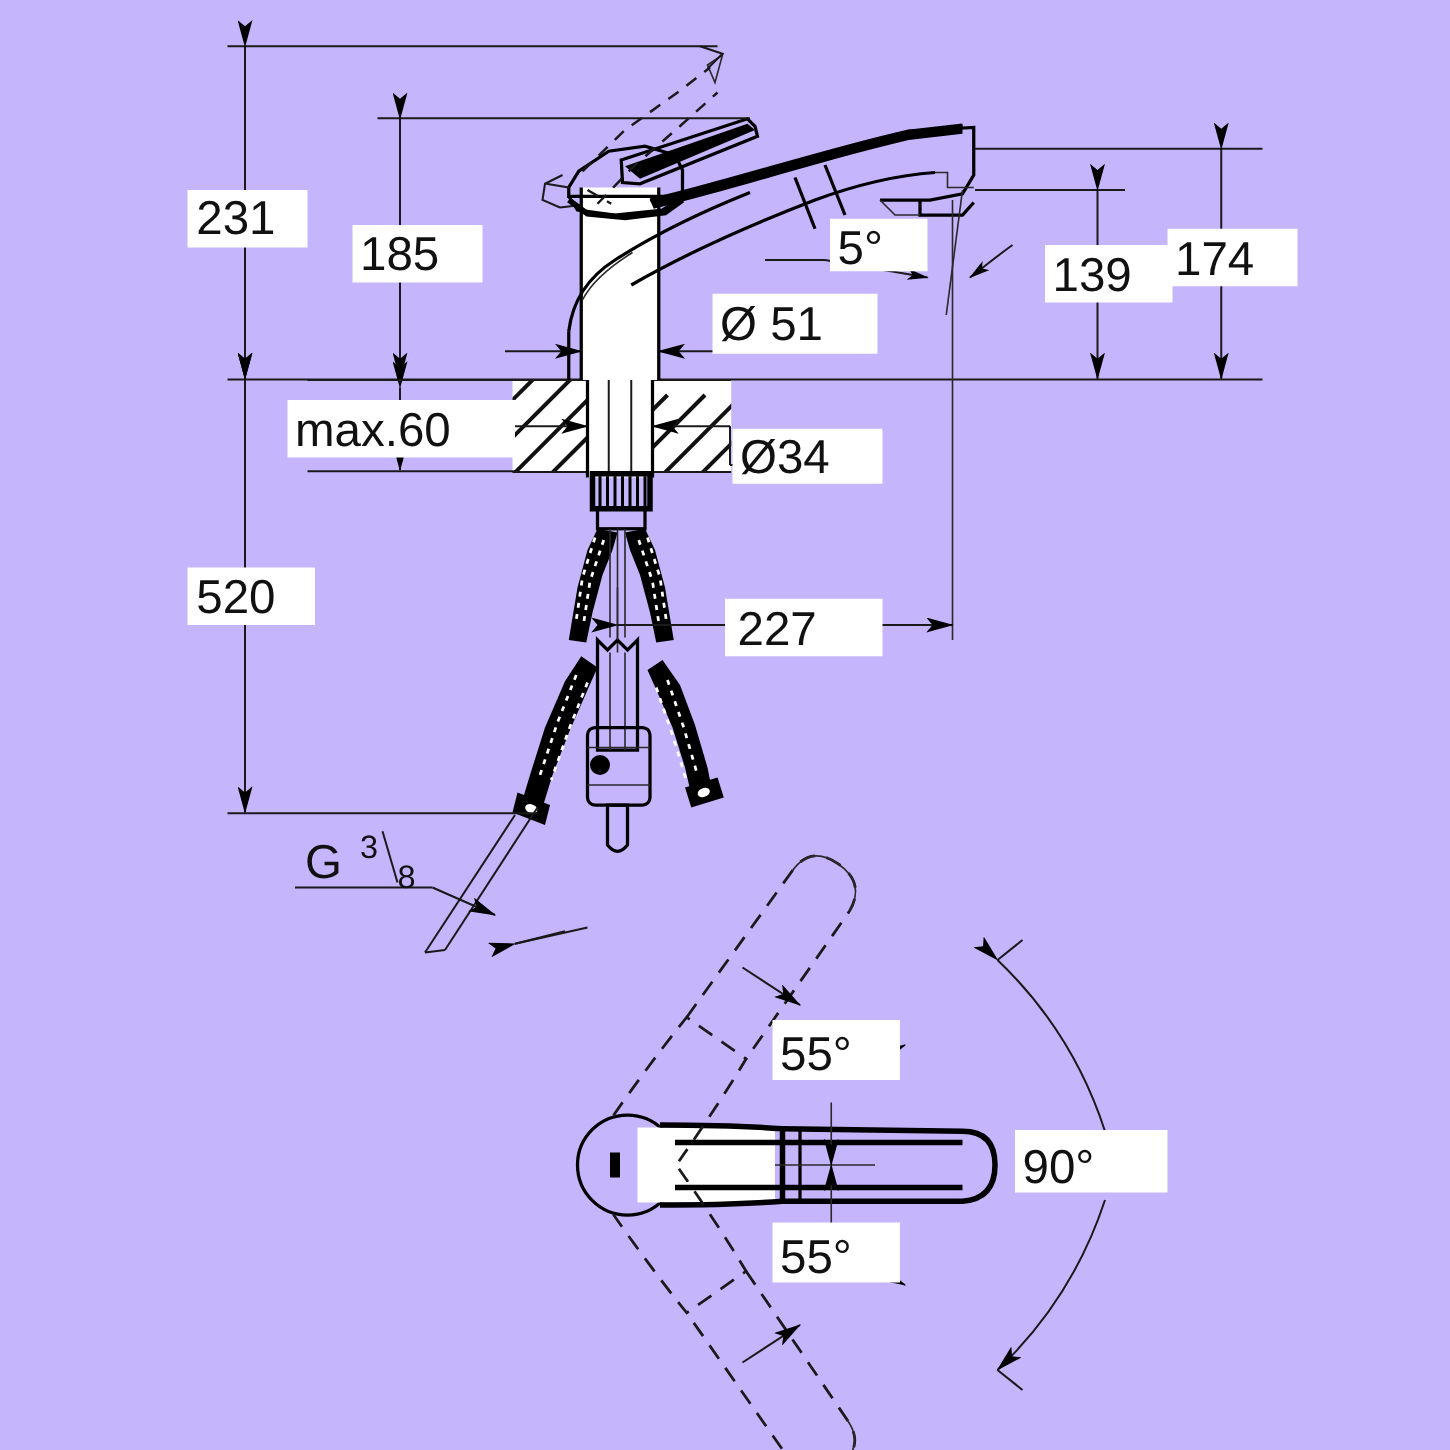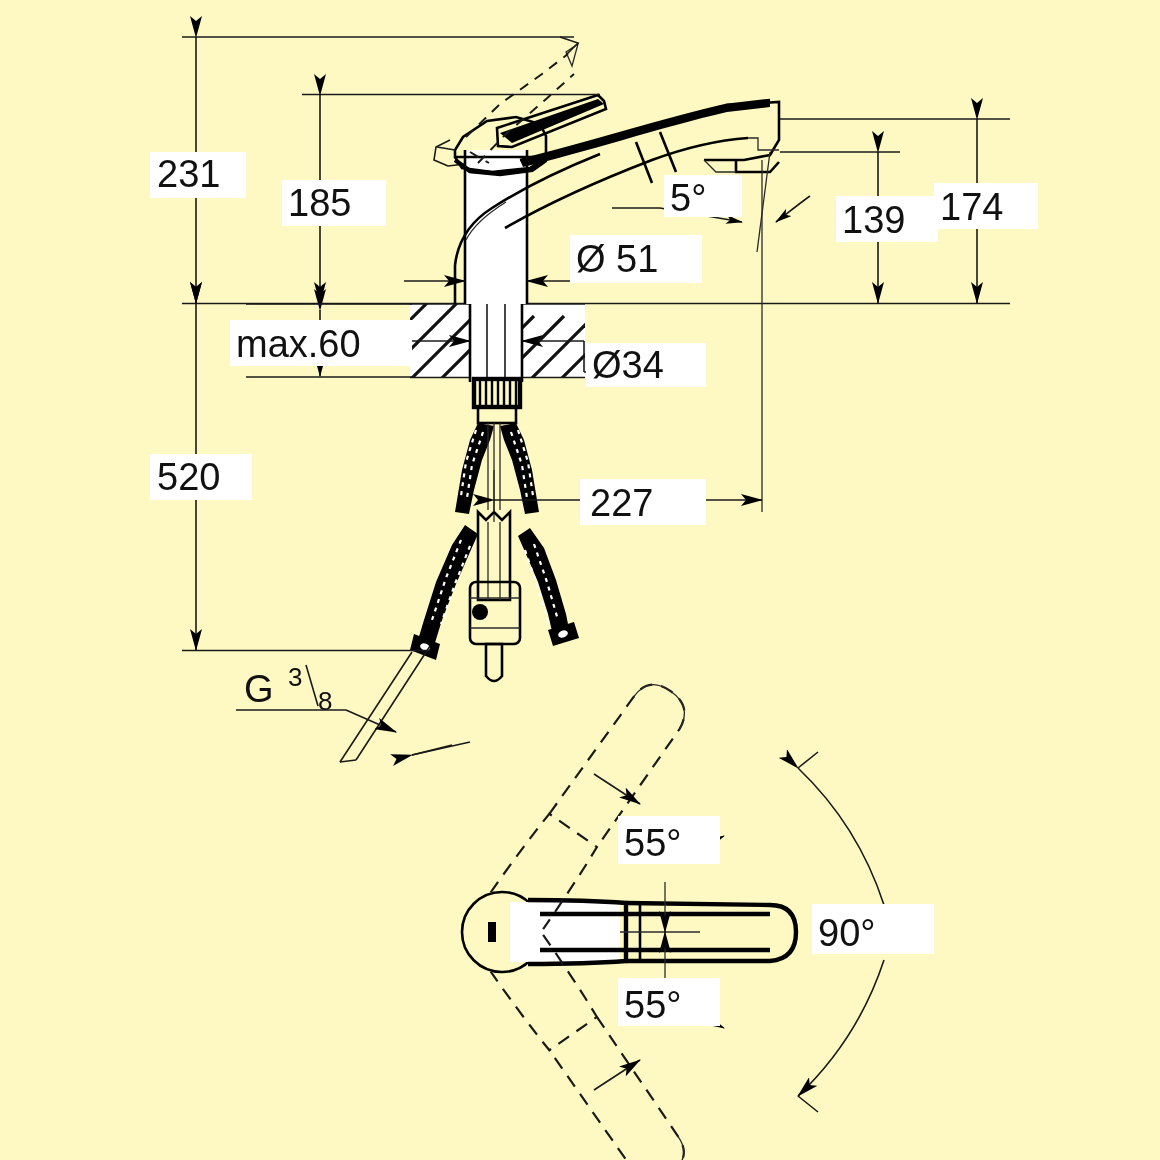--- a/index.html
+++ b/index.html
@@ -7,21 +7,21 @@
     padding: 0;
     background: #ffffff;
   }
   body {
     font-family: "Liberation Sans", sans-serif;
   }
   #sheet {
     position: relative;
     width: 1160px;
     height: 1160px;
-    background: #fef9c3;
+    background: #c4b5fd;
     overflow: hidden;
   }
   #sheet svg {
     position: absolute;
     left: 0;
     top: 0;
   }
   .dimtext {
     font-family: "Liberation Sans", sans-serif;
     font-size: 38px;

